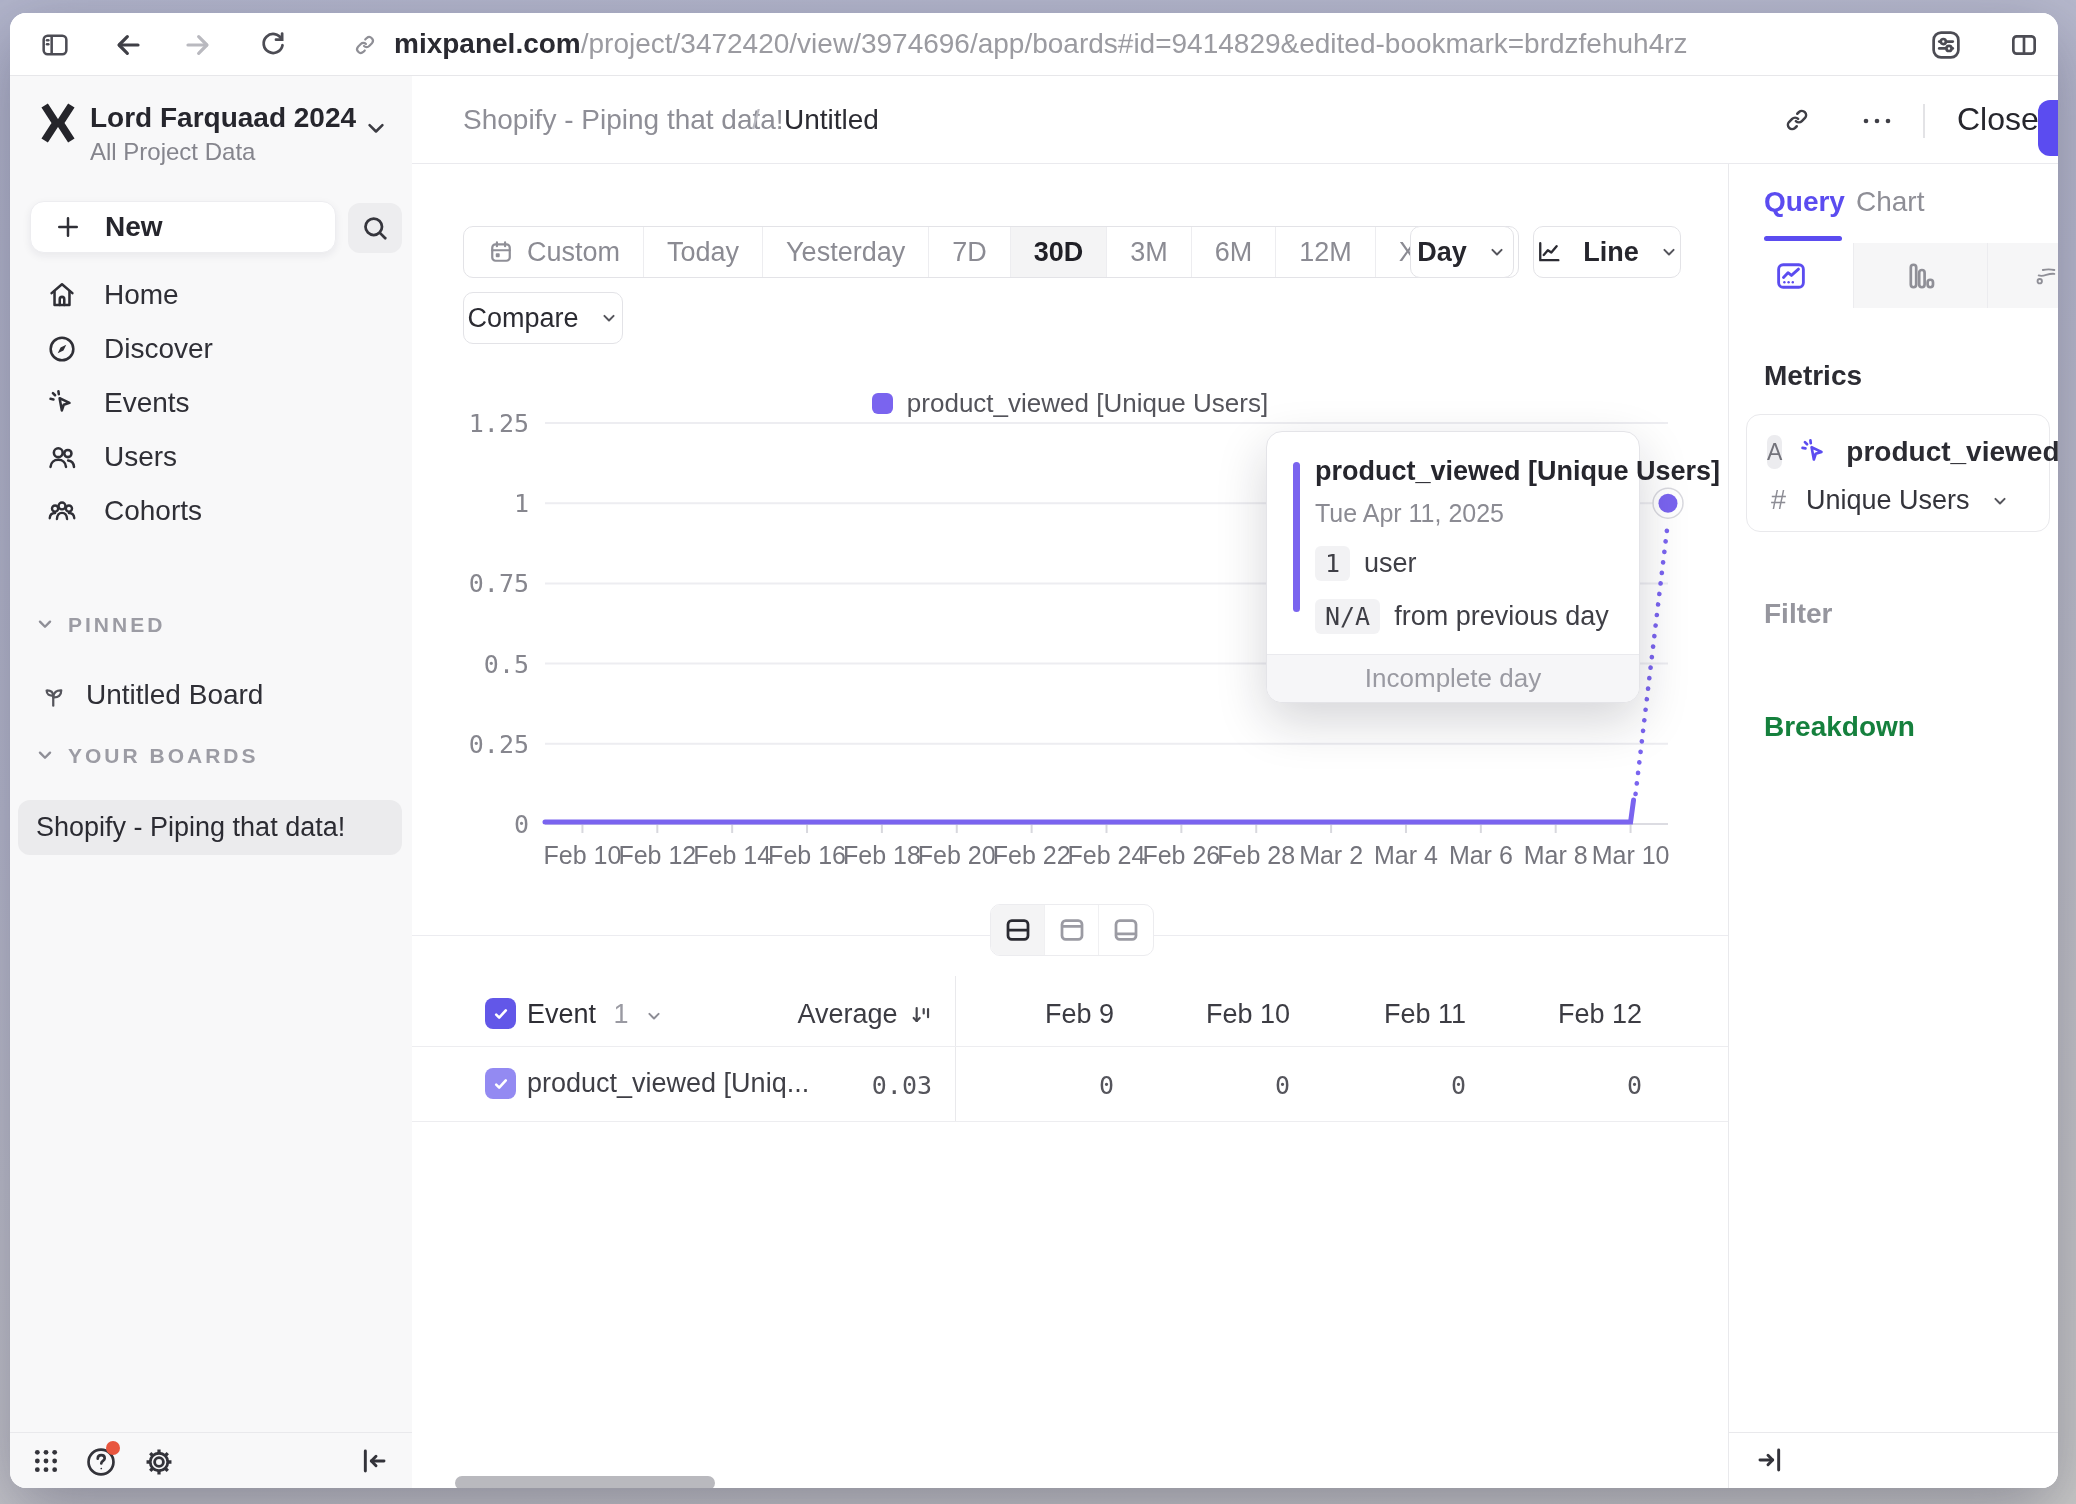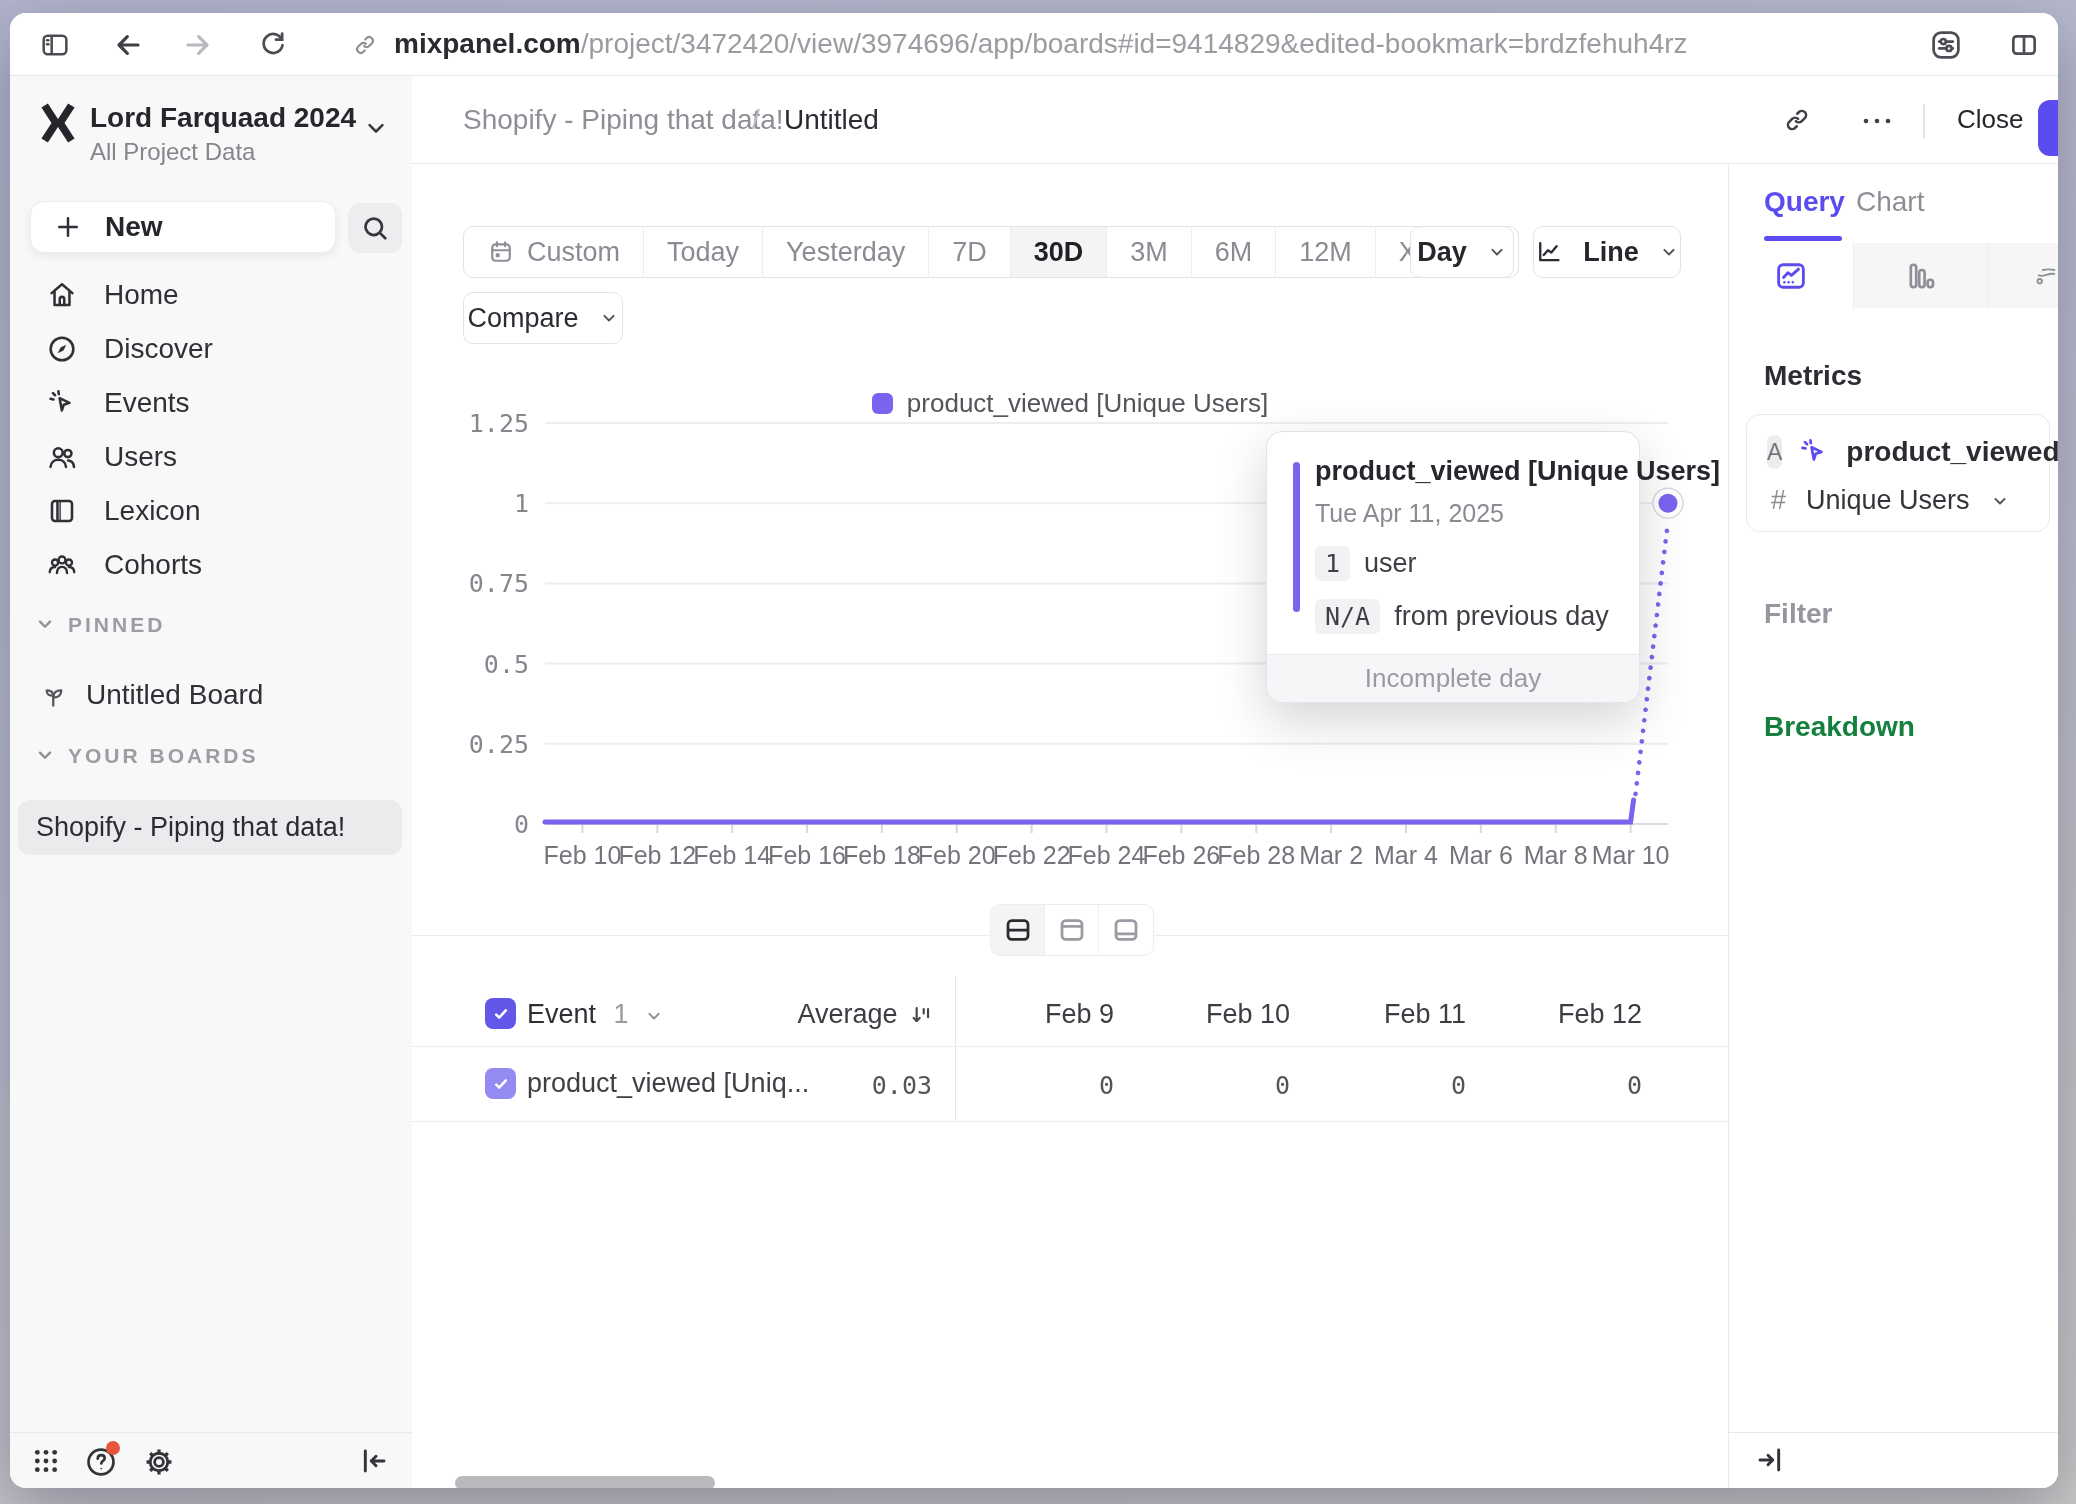--- a/index.html
+++ b/index.html
@@ -38,21 +38,21 @@
   .section-hdr .sec-label { font-size:21px; font-weight:700; letter-spacing:3px; color:#9c9ca4; margin-left:12px; }
   .side-item { position:absolute; display:flex; align-items:center; cursor:pointer; }
   .side-item .lbl { font-size:28px; color:#2f2f36; margin-left:18px; }
   .board-sel { position:absolute; left:8px; top:724px; width:384px; height:55px; background:#ebebed; border-radius:12px; display:flex; align-items:center; padding-left:18px; font-size:27px; color:#2b2b32; cursor:pointer; }
   .side-footer { position:absolute; left:0; bottom:0; width:100%; height:56px; border-top:1px solid #e9e9ec; }
   .sficon { position:absolute; top:12px; color:#33333a; cursor:pointer; }
   
   .board-header { position:absolute; left:402px; top:63px; width:1646px; height:88px; border-bottom:1px solid #eaeaee; background:#fff; }
   .crumb { position:absolute; top:0; height:87px; line-height:87px; font-size:28px; white-space:nowrap; }
   .hdr-divider { position:absolute; left:1511px; top:28px; width:2px; height:34px; background:#e3e3e6; }
-  .close-btn { position:absolute; left:1545px; top:0; height:87px; line-height:87px; font-size:26px; color:#26262d; cursor:pointer; }
+  .close-btn { position:absolute; left:1545px; top:0; height:87px; line-height:87px; font-size:32px; color:#26262d; cursor:pointer; }
   .save-sliver { position:absolute; left:1626px; top:24px; width:22px; height:56px; border-radius:12px 0 0 12px; cursor:pointer; }
   
   .report { position:absolute; left:402px; top:151px; width:1316px; height:1324px; background:#fff; }
   .range-ctl { position:absolute; left:51px; top:62px; height:52px; display:flex; border:1px solid #e3e3e7; border-radius:10px; overflow:hidden; background:#fff; }
   .range-cell { display:flex; align-items:center; padding:0 23px; font-size:27px; color:#8b8b93; border-right:1px solid #ededf0; cursor:pointer; white-space:nowrap; }
   .range-cell:last-child { border-right:none; }
   .range-cell.selected { background:#f4f4f5; color:#202027; font-weight:700; }
   .range-cell svg { margin-right:12px; }
   .ctl-btn { position:absolute; top:62px; height:52px; border:1px solid #e3e3e7; border-radius:10px; display:flex; align-items:center; justify-content:center; font-size:27px; color:#26262d; font-weight:600; cursor:pointer; background:#fff; gap:20px; }
   .legend { position:absolute; left:0; top:224px; width:1316px; display:flex; justify-content:center; align-items:center; gap:14px; cursor:pointer; }
@@ -218,28 +218,20 @@
           <span class="nav-label">Events</span>
         </div>
         <div class="nav-item">
           <svg width="32" height="32" viewBox="0 0 24 24" fill="none" stroke="#2f2f36" stroke-width="1.9" stroke-linecap="round">
             <circle cx="9.2" cy="8.8" r="3.3"></circle>
             <path d="M3.4 19.4c.3-3.3 2.7-5.3 5.8-5.3s5.5 2 5.8 5.3"></path>
             <circle cx="16.4" cy="9.4" r="2.7"></circle>
             <path d="M16.6 14.6c2.6.3 4.2 2.1 4.4 4.8"></path>
           </svg>
           <span class="nav-label">Users</span>
-        </div>
-        <div class="nav-item">
-          <svg width="32" height="32" viewBox="0 0 24 24" fill="none" stroke="#2f2f36" stroke-width="1.9">
-            <rect x="4.5" y="4.5" width="15" height="15" rx="2.2"></rect>
-            <path d="M8.6 4.5v15"></path>
-            <path d="M10.6 4.5v15" stroke-width="1"></path>
-          </svg>
-          <span class="nav-label">Lexicon</span>
         </div>
         <div class="nav-item">
           <svg width="32" height="32" viewBox="0 0 24 24" fill="none" stroke="#2f2f36" stroke-width="1.8" stroke-linecap="round">
             <circle cx="6.8" cy="10.2" r="2.3"></circle>
             <circle cx="17.2" cy="10.2" r="2.3"></circle>
             <circle cx="12" cy="8.2" r="2.6"></circle>
             <path d="M2.8 17.4c.2-2.4 1.9-3.9 4-3.9"></path>
             <path d="M17.2 13.5c2.1 0 3.8 1.5 4 3.9"></path>
             <path d="M8.2 18c.2-2.9 1.8-4.6 3.8-4.6s3.6 1.7 3.8 4.6"></path>
           </svg>

